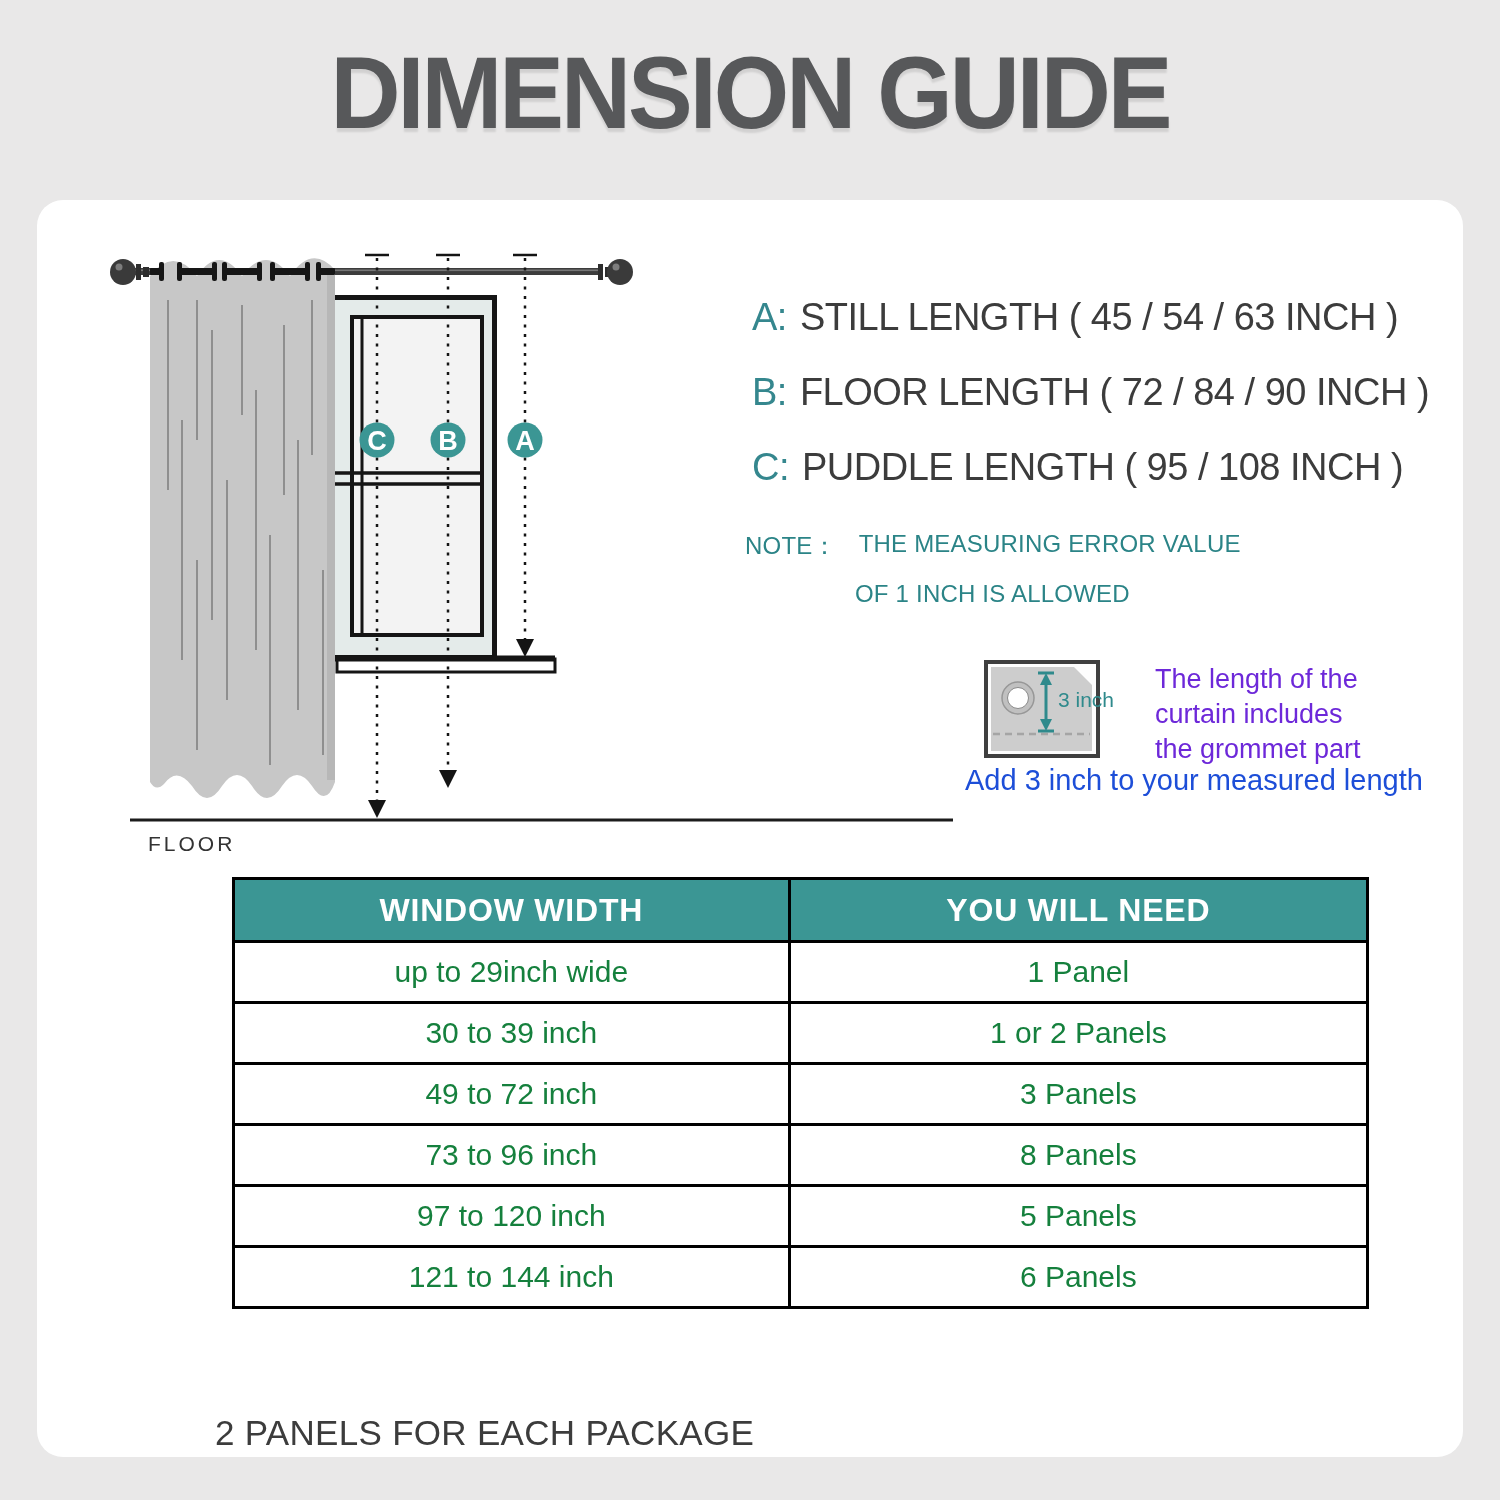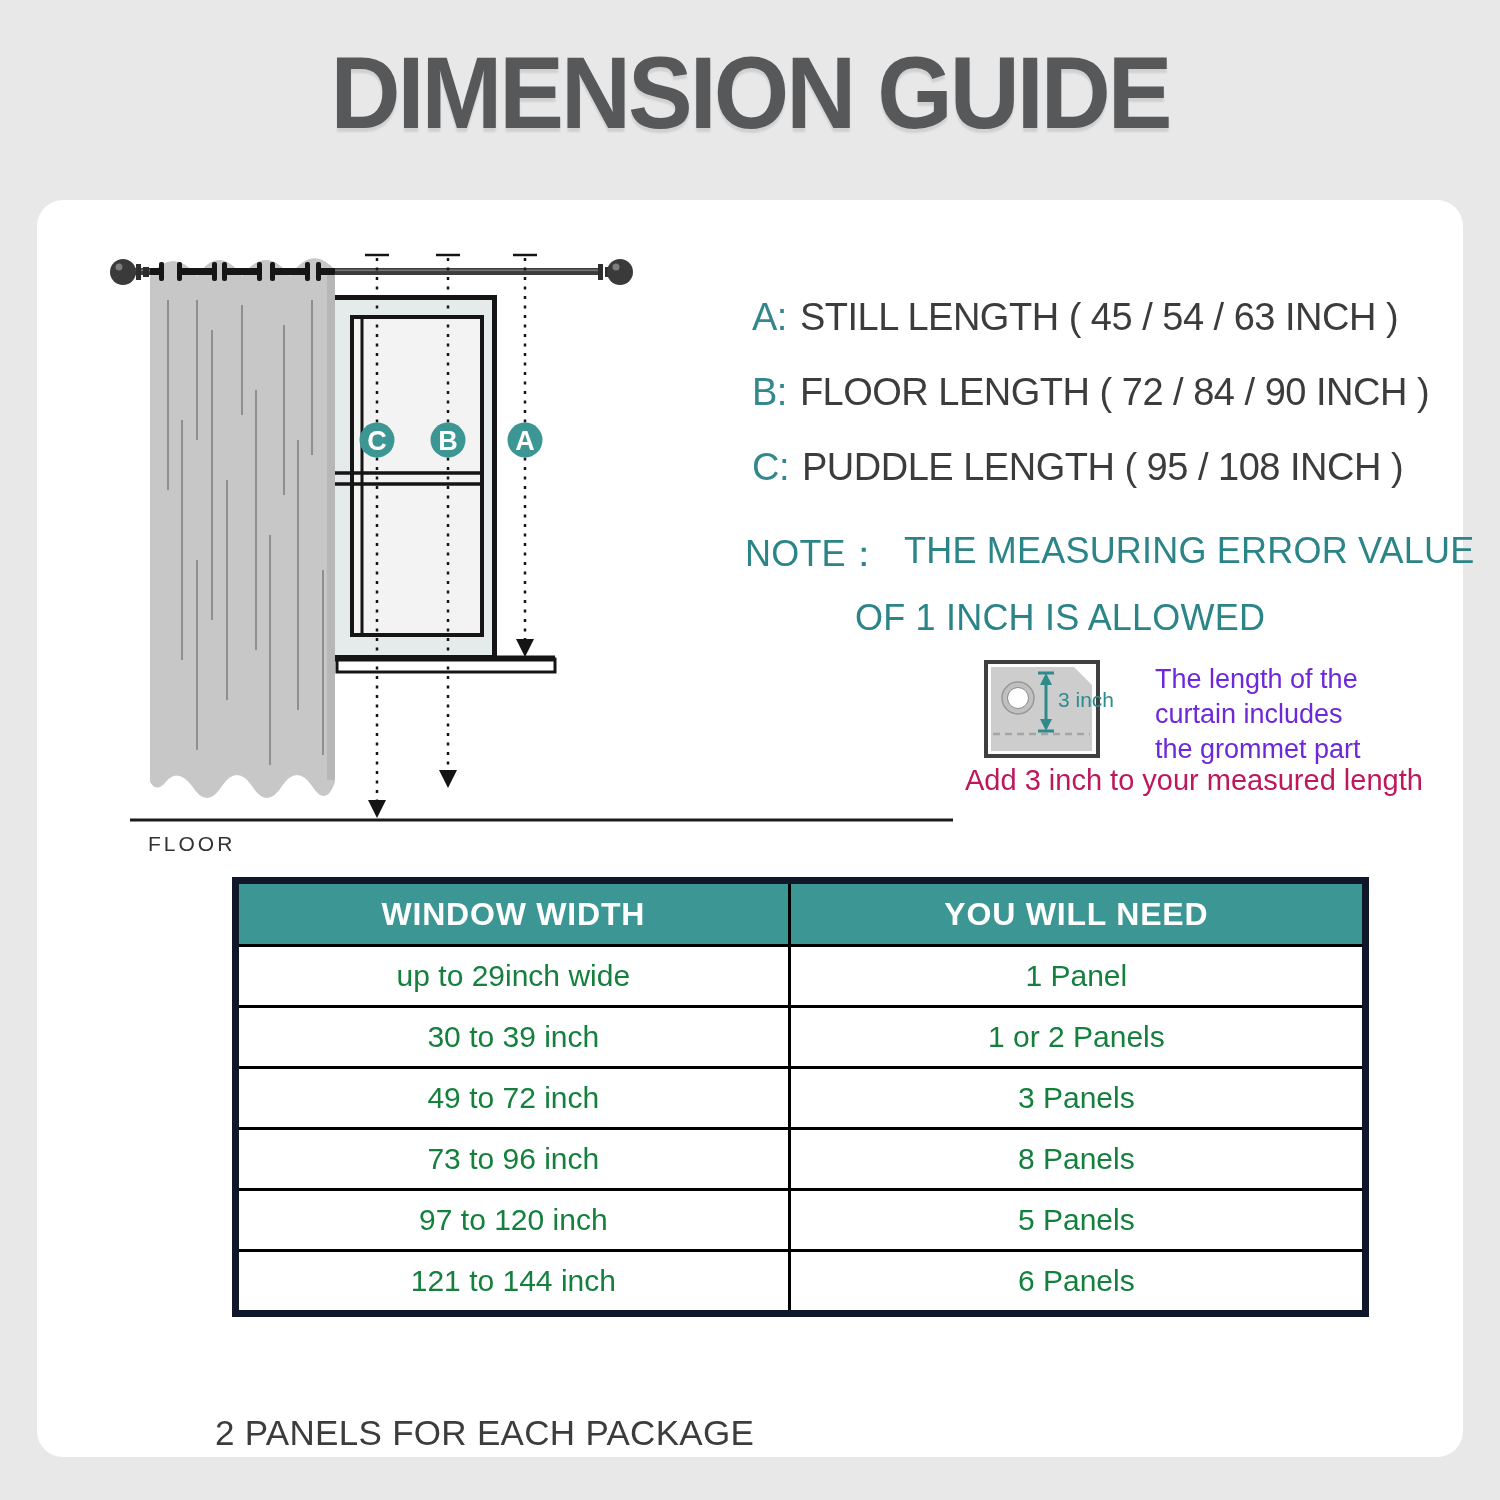--- a/index.html
+++ b/index.html
@@ -18,30 +18,30 @@
     position:absolute;left:37px;top:200px;width:1426px;height:1257px;
     background:#ffffff;border-radius:26px;
   }
   .diagram-svg{position:absolute;left:23px;top:30px;}
   .grommet-svg{position:absolute;left:945px;top:458px;}
 
   .measures{position:absolute;left:715px;top:80px;}
   .m-row{height:75px;display:flex;align-items:center;font-size:38px;letter-spacing:-0.5px;color:#3c3c3c;white-space:nowrap;}
   .m-letter{color:#35878e;margin-right:13px;}
 
-  .note{position:absolute;left:708px;top:330px;font-size:36px;color:#2b8487;letter-spacing:0.2px;white-space:nowrap;}
+  .note{position:absolute;left:708px;top:330px;font-size:24px;color:#2b8487;letter-spacing:0.2px;white-space:nowrap;}
   .note-l1{display:flex;gap:22px;}
   .note-l2{margin-left:110px;margin-top:18px;}
 
   .g-desc{position:absolute;left:1118px;top:462px;font-size:27px;line-height:35px;color:#6d28d9;white-space:nowrap;}
-  .g-tip{position:absolute;left:928px;top:564px;font-size:29px;color:#be185d;white-space:nowrap;}
+  .g-tip{position:absolute;left:928px;top:564px;font-size:29px;color:#1d4ed8;white-space:nowrap;}
 
   .panels-table{
     position:absolute;left:195px;top:677px;width:1137px;
-    border-collapse:collapse;table-layout:fixed;border:7px solid #0f172a;
+    border-collapse:collapse;table-layout:fixed;border:3px solid #0f172a;
   }
   .panels-table th{
     border:3px solid #000;background:#3b9694;color:#ffffff;
     font-size:32px;font-weight:bold;height:58px;letter-spacing:0.8px;
     text-align:center;
   }
   .panels-table td{
     border:3px solid #000;background:#ffffff;color:#15803d;
     font-size:30px;height:56px;text-align:center;
   }

